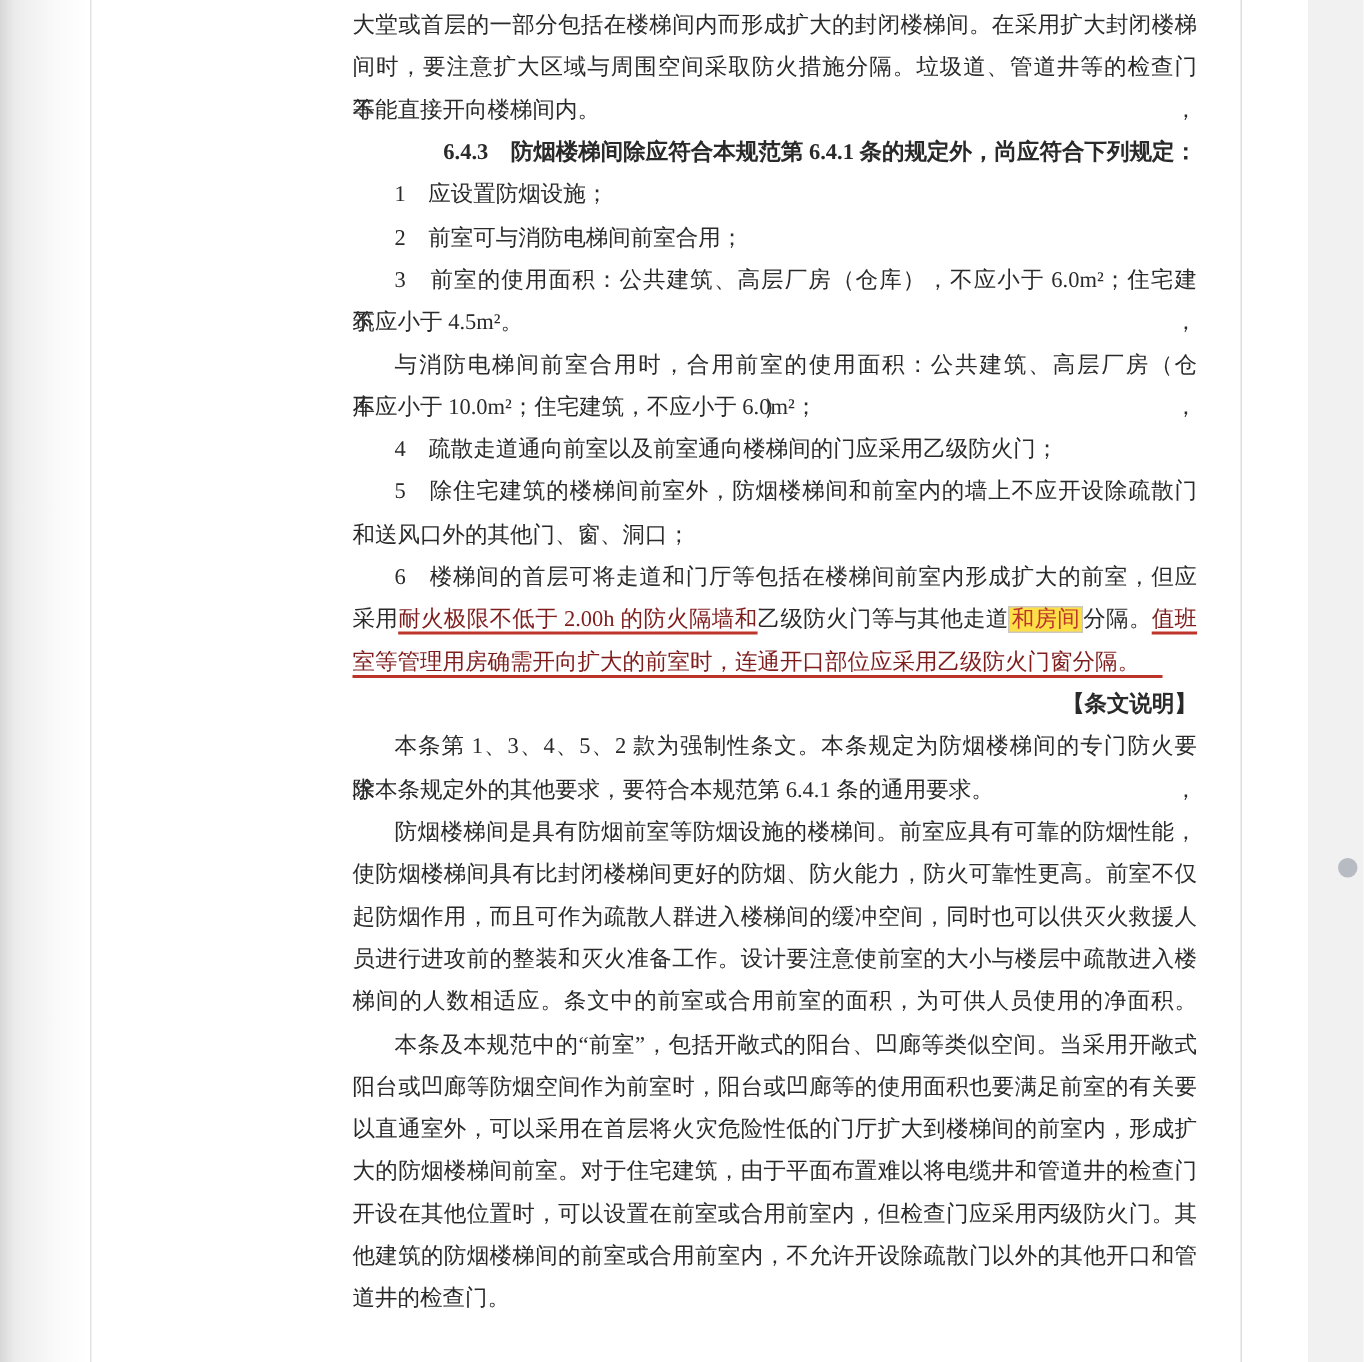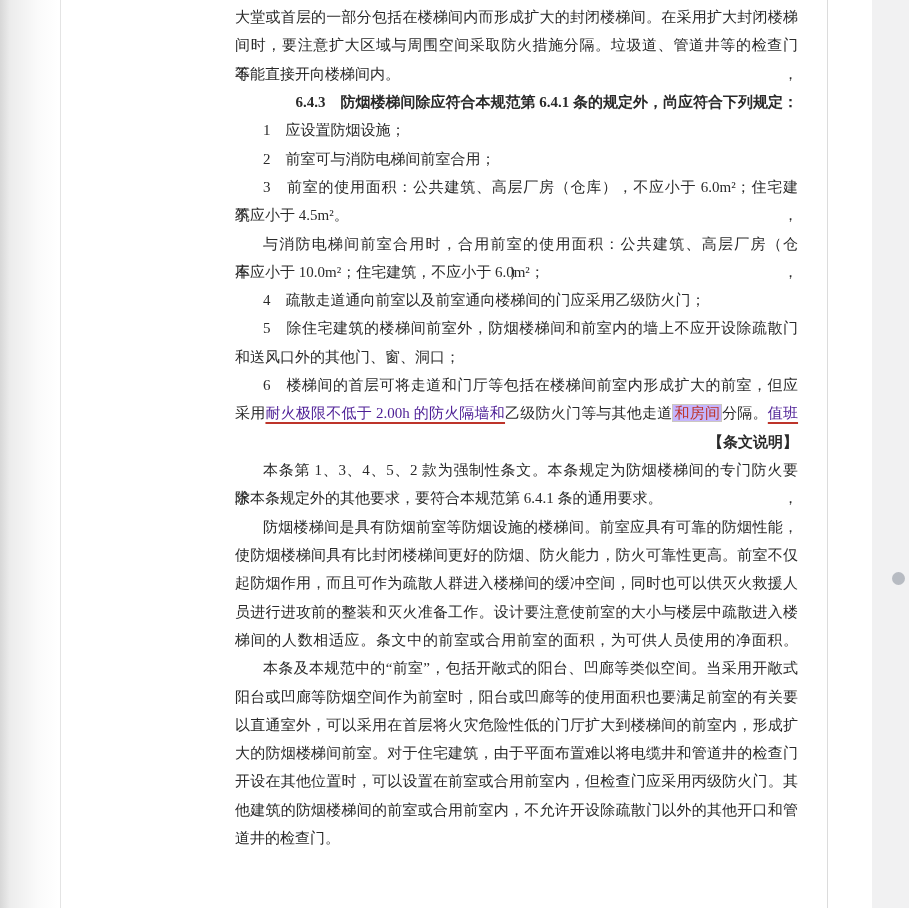--- a/index.html
+++ b/index.html
@@ -44,30 +44,30 @@
   .line.jl{
     white-space:normal;
     text-align:justify;
     text-align-last:justify;
     text-justify:inter-ideograph;
   }
   .line.ind{padding-left:28px;}
   .line.jl.ind{padding-left:0;text-indent:28px;}
   .line.bold{font-weight:700;text-align:right;}
   .seg-red-underline{
-    color:#4c1d95;
+    color:#7f1d1d;
     text-decoration:underline;
     text-decoration-color:#bd342a;
     text-decoration-thickness:1.5px;
     text-underline-offset:4px;
   }
   .seg-red-box{
     color:#bd342a;
     border:1px solid #ccc7bf;
-    background:#c4b5fd;
+    background:#fde047;
     padding:0 1px;
   }
 </style>
 </head>
 <body>
 
 <div class="stage">
   <div class="left-shadow"></div>
   <div class="page">
     <div class="textblock" id="textblock">
@@ -79,20 +79,21 @@
         <div class="line ind"><span>2　前室可与消防电梯间前室合用；</span></div>
         <div class="line ind jl"><span>3　前室的使用面积：公共建筑、高层厂房（仓库），不应小于 6.0m²；住宅建筑，</span></div>
         <div class="line"><span>不应小于 4.5m²。</span></div>
         <div class="line ind jl"><span>与消防电梯间前室合用时，合用前室的使用面积：公共建筑、高层厂房（仓库），</span></div>
         <div class="line"><span>不应小于 10.0m²；住宅建筑，不应小于 6.0m²；</span></div>
         <div class="line ind"><span>4　疏散走道通向前室以及前室通向楼梯间的门应采用乙级防火门；</span></div>
         <div class="line ind jl"><span>5　除住宅建筑的楼梯间前室外，防烟楼梯间和前室内的墙上不应开设除疏散门</span></div>
         <div class="line"><span>和送风口外的其他门、窗、洞口；</span></div>
         <div class="line ind jl"><span>6　楼梯间的首层可将走道和门厅等包括在楼梯间前室内形成扩大的前室，但应</span></div>
         <div class="line jl"><span>采用</span><span class="seg-red-underline">耐火极限不低于 2.00h 的防火隔墙和</span><span>乙级防火门等与其他走道</span><span class="seg-red-box">和房间</span><span>分隔。</span><span class="seg-red-underline">值班</span></div>
+        <div class="line"><span class="seg-red-underline">室等管理用房确需开向扩大的前室时，连通开口部位应采用乙级防火门窗分隔。　</span></div>
         <div class="line bold"><span>【条文说明】</span></div>
         <div class="line ind jl"><span>本条第 1、3、4、5、2 款为强制性条文。本条规定为防烟楼梯间的专门防火要求，</span></div>
         <div class="line"><span>除本条规定外的其他要求，要符合本规范第 6.4.1 条的通用要求。</span></div>
         <div class="line ind jl"><span>防烟楼梯间是具有防烟前室等防烟设施的楼梯间。前室应具有可靠的防烟性能，</span></div>
         <div class="line jl"><span>使防烟楼梯间具有比封闭楼梯间更好的防烟、防火能力，防火可靠性更高。前室不仅</span></div>
         <div class="line jl"><span>起防烟作用，而且可作为疏散人群进入楼梯间的缓冲空间，同时也可以供灭火救援人</span></div>
         <div class="line jl"><span>员进行进攻前的整装和灭火准备工作。设计要注意使前室的大小与楼层中疏散进入楼</span></div>
         <div class="line jl"><span>梯间的人数相适应。条文中的前室或合用前室的面积，为可供人员使用的净面积。</span></div>
         <div class="line ind jl"><span>本条及本规范中的“前室”，包括开敞式的阳台、凹廊等类似空间。当采用开敞式</span></div>
         <div class="line jl"><span>阳台或凹廊等防烟空间作为前室时，阳台或凹廊等的使用面积也要满足前室的有关要</span></div>

